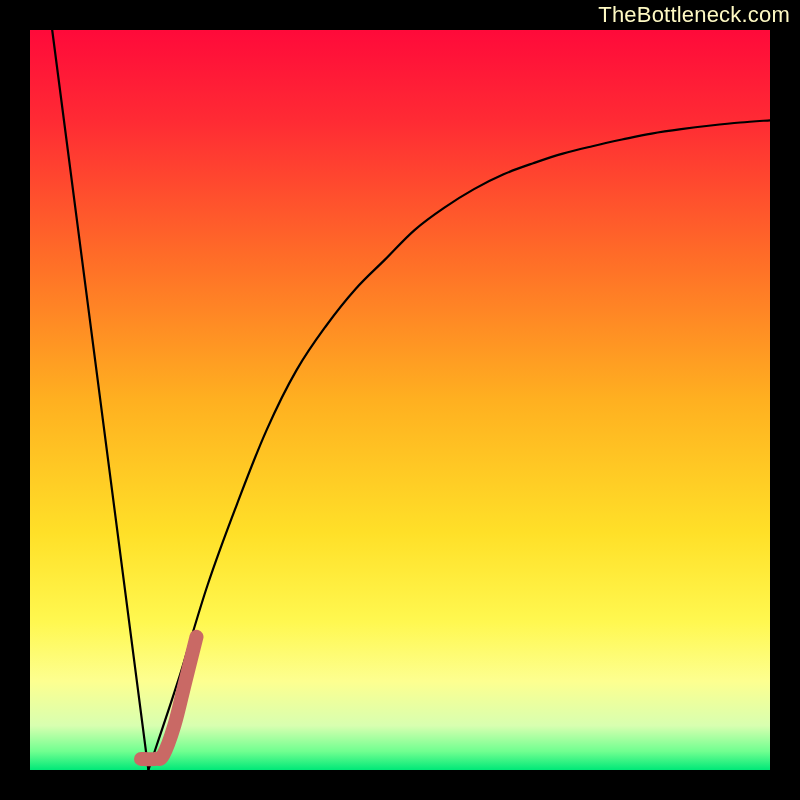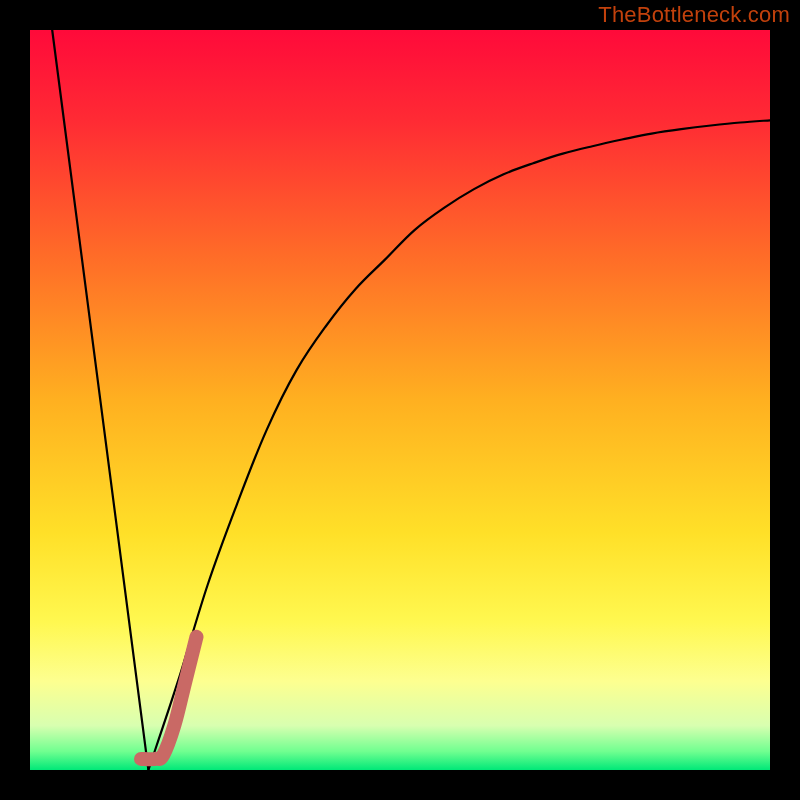--- a/index.html
+++ b/index.html
@@ -13,21 +13,21 @@
   .frame {
     position: relative;
     width: 800px;
     height: 800px;
     background: #000;
   }
   .watermark {
     position: absolute;
     top: 2px;
     right: 10px;
-    color: #c2410c;
+    color: #fef9c3;
     font-family: Arial, Helvetica, sans-serif;
     font-size: 22px;
     font-weight: 500;
     letter-spacing: 0.2px;
     z-index: 5;
   }
   svg.plot {
     position: absolute;
     left: 0;
     top: 0;

